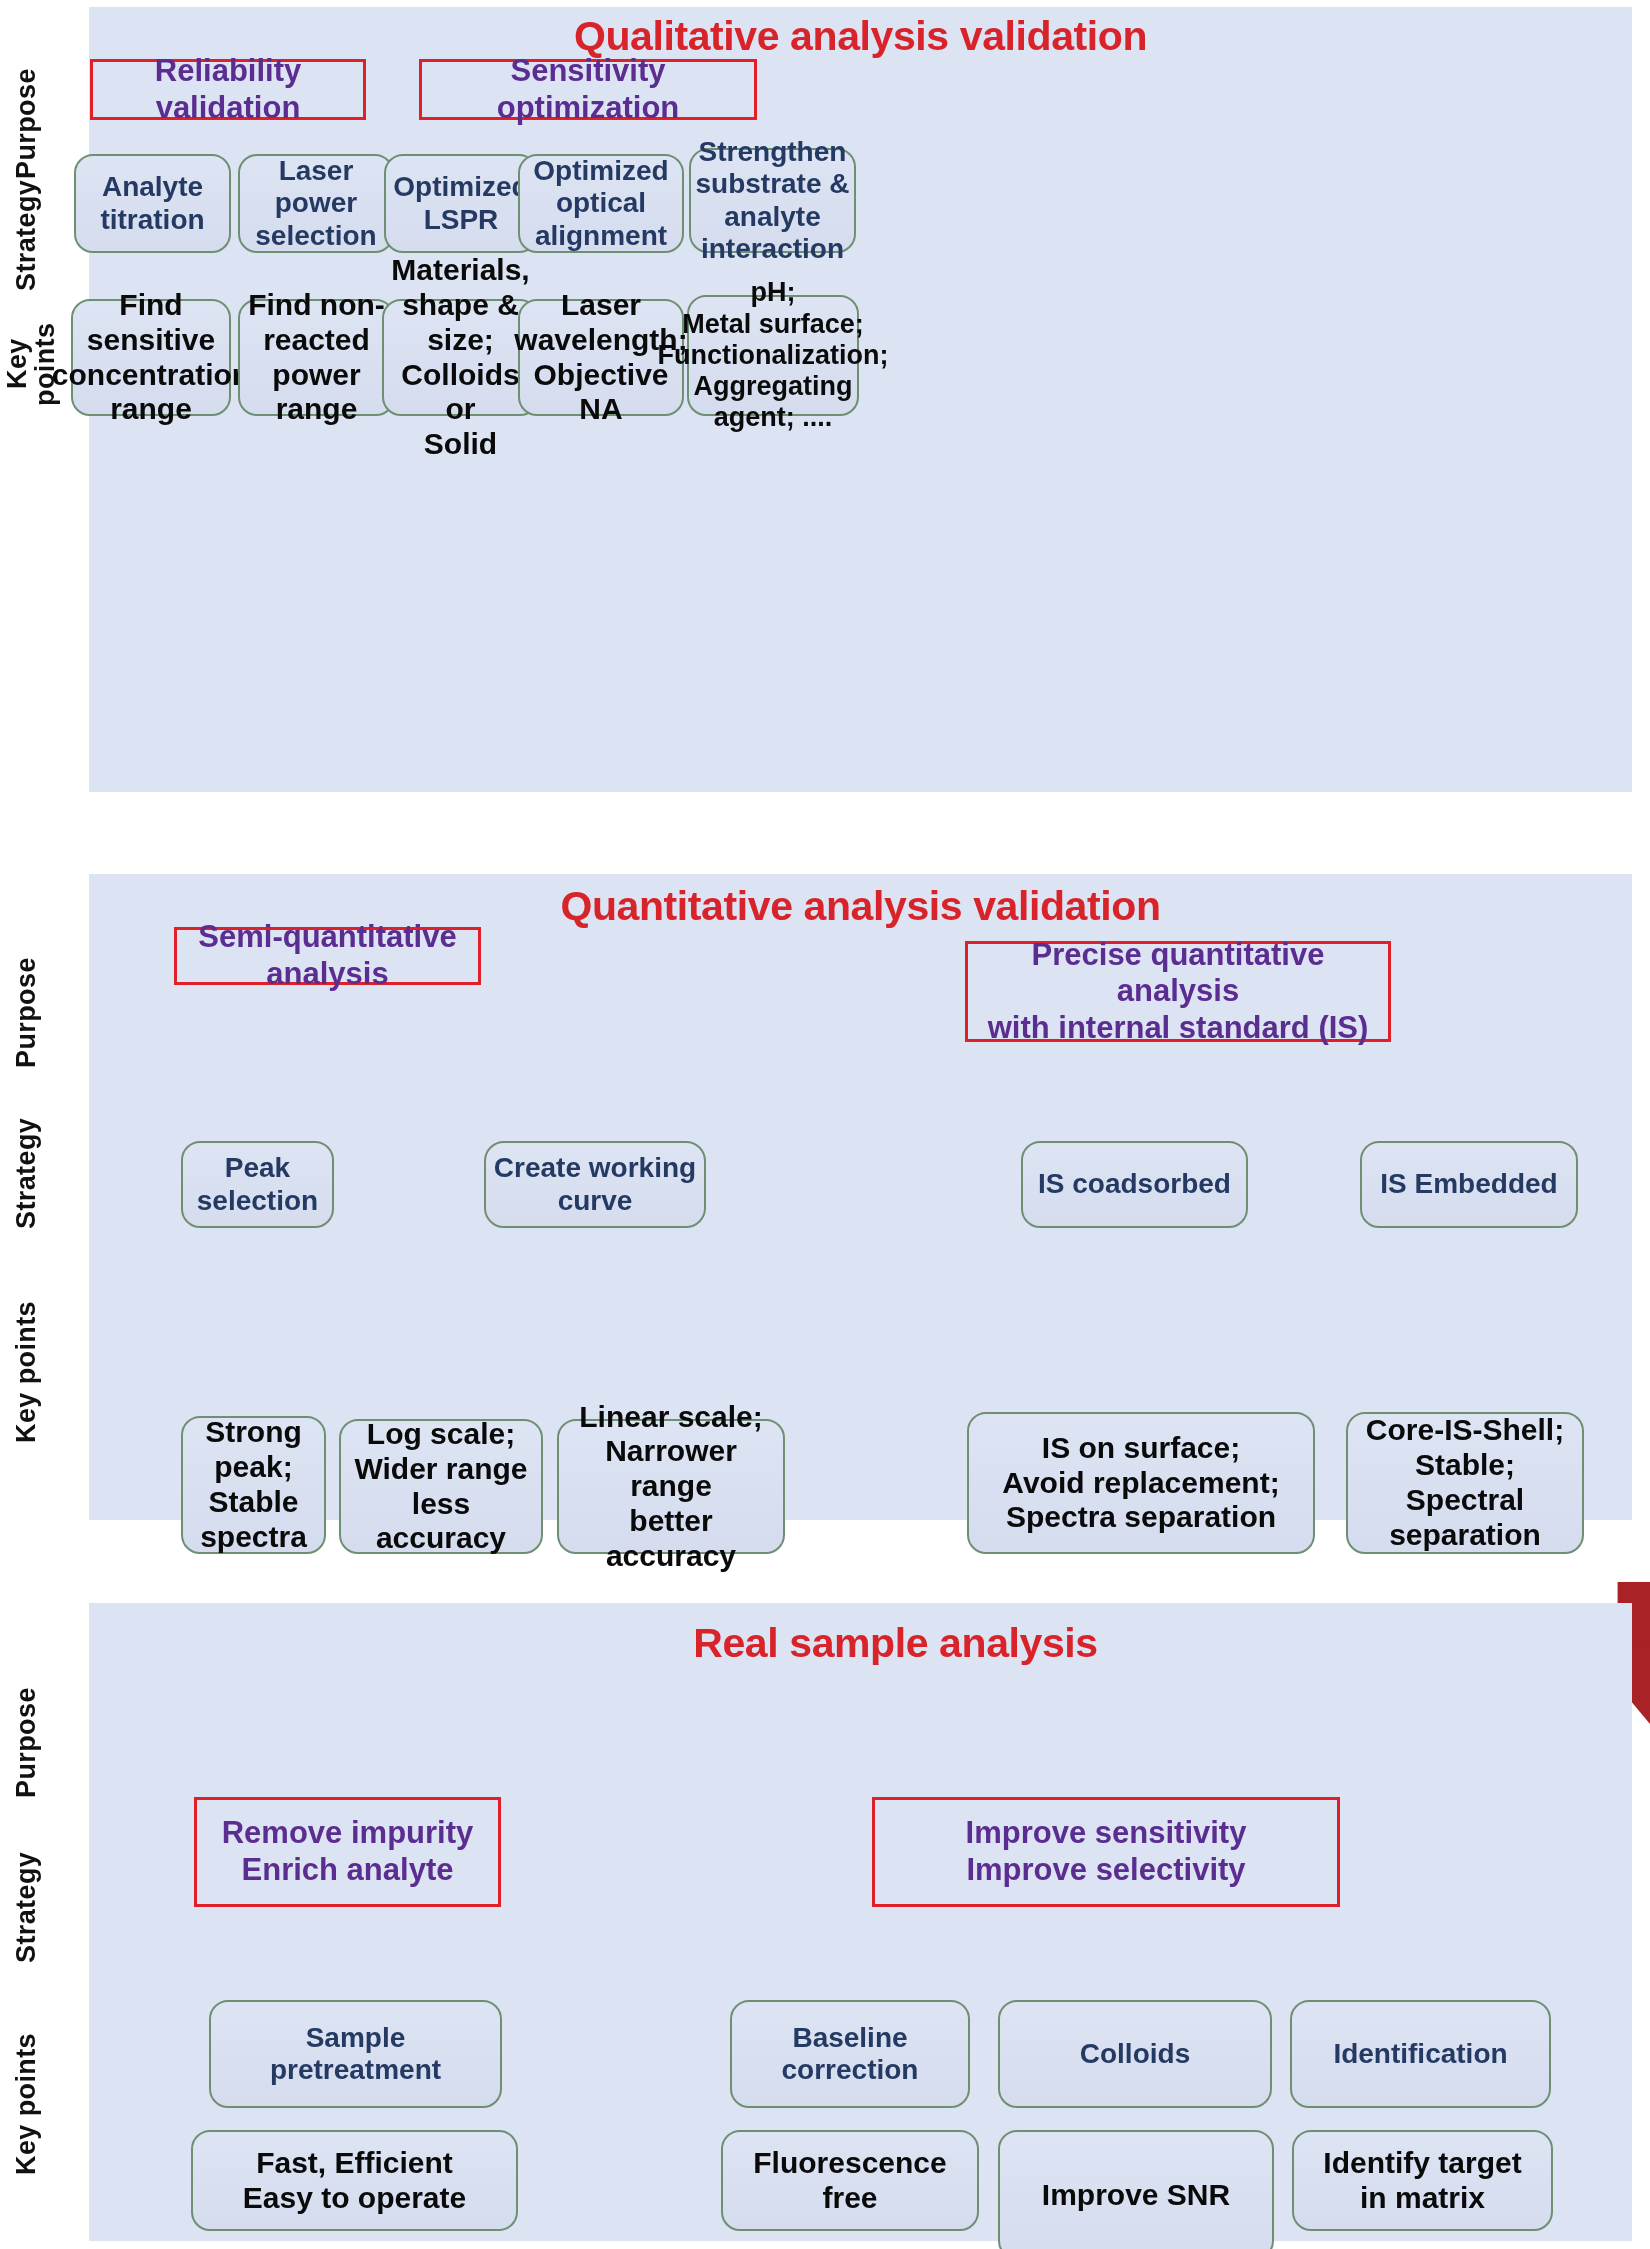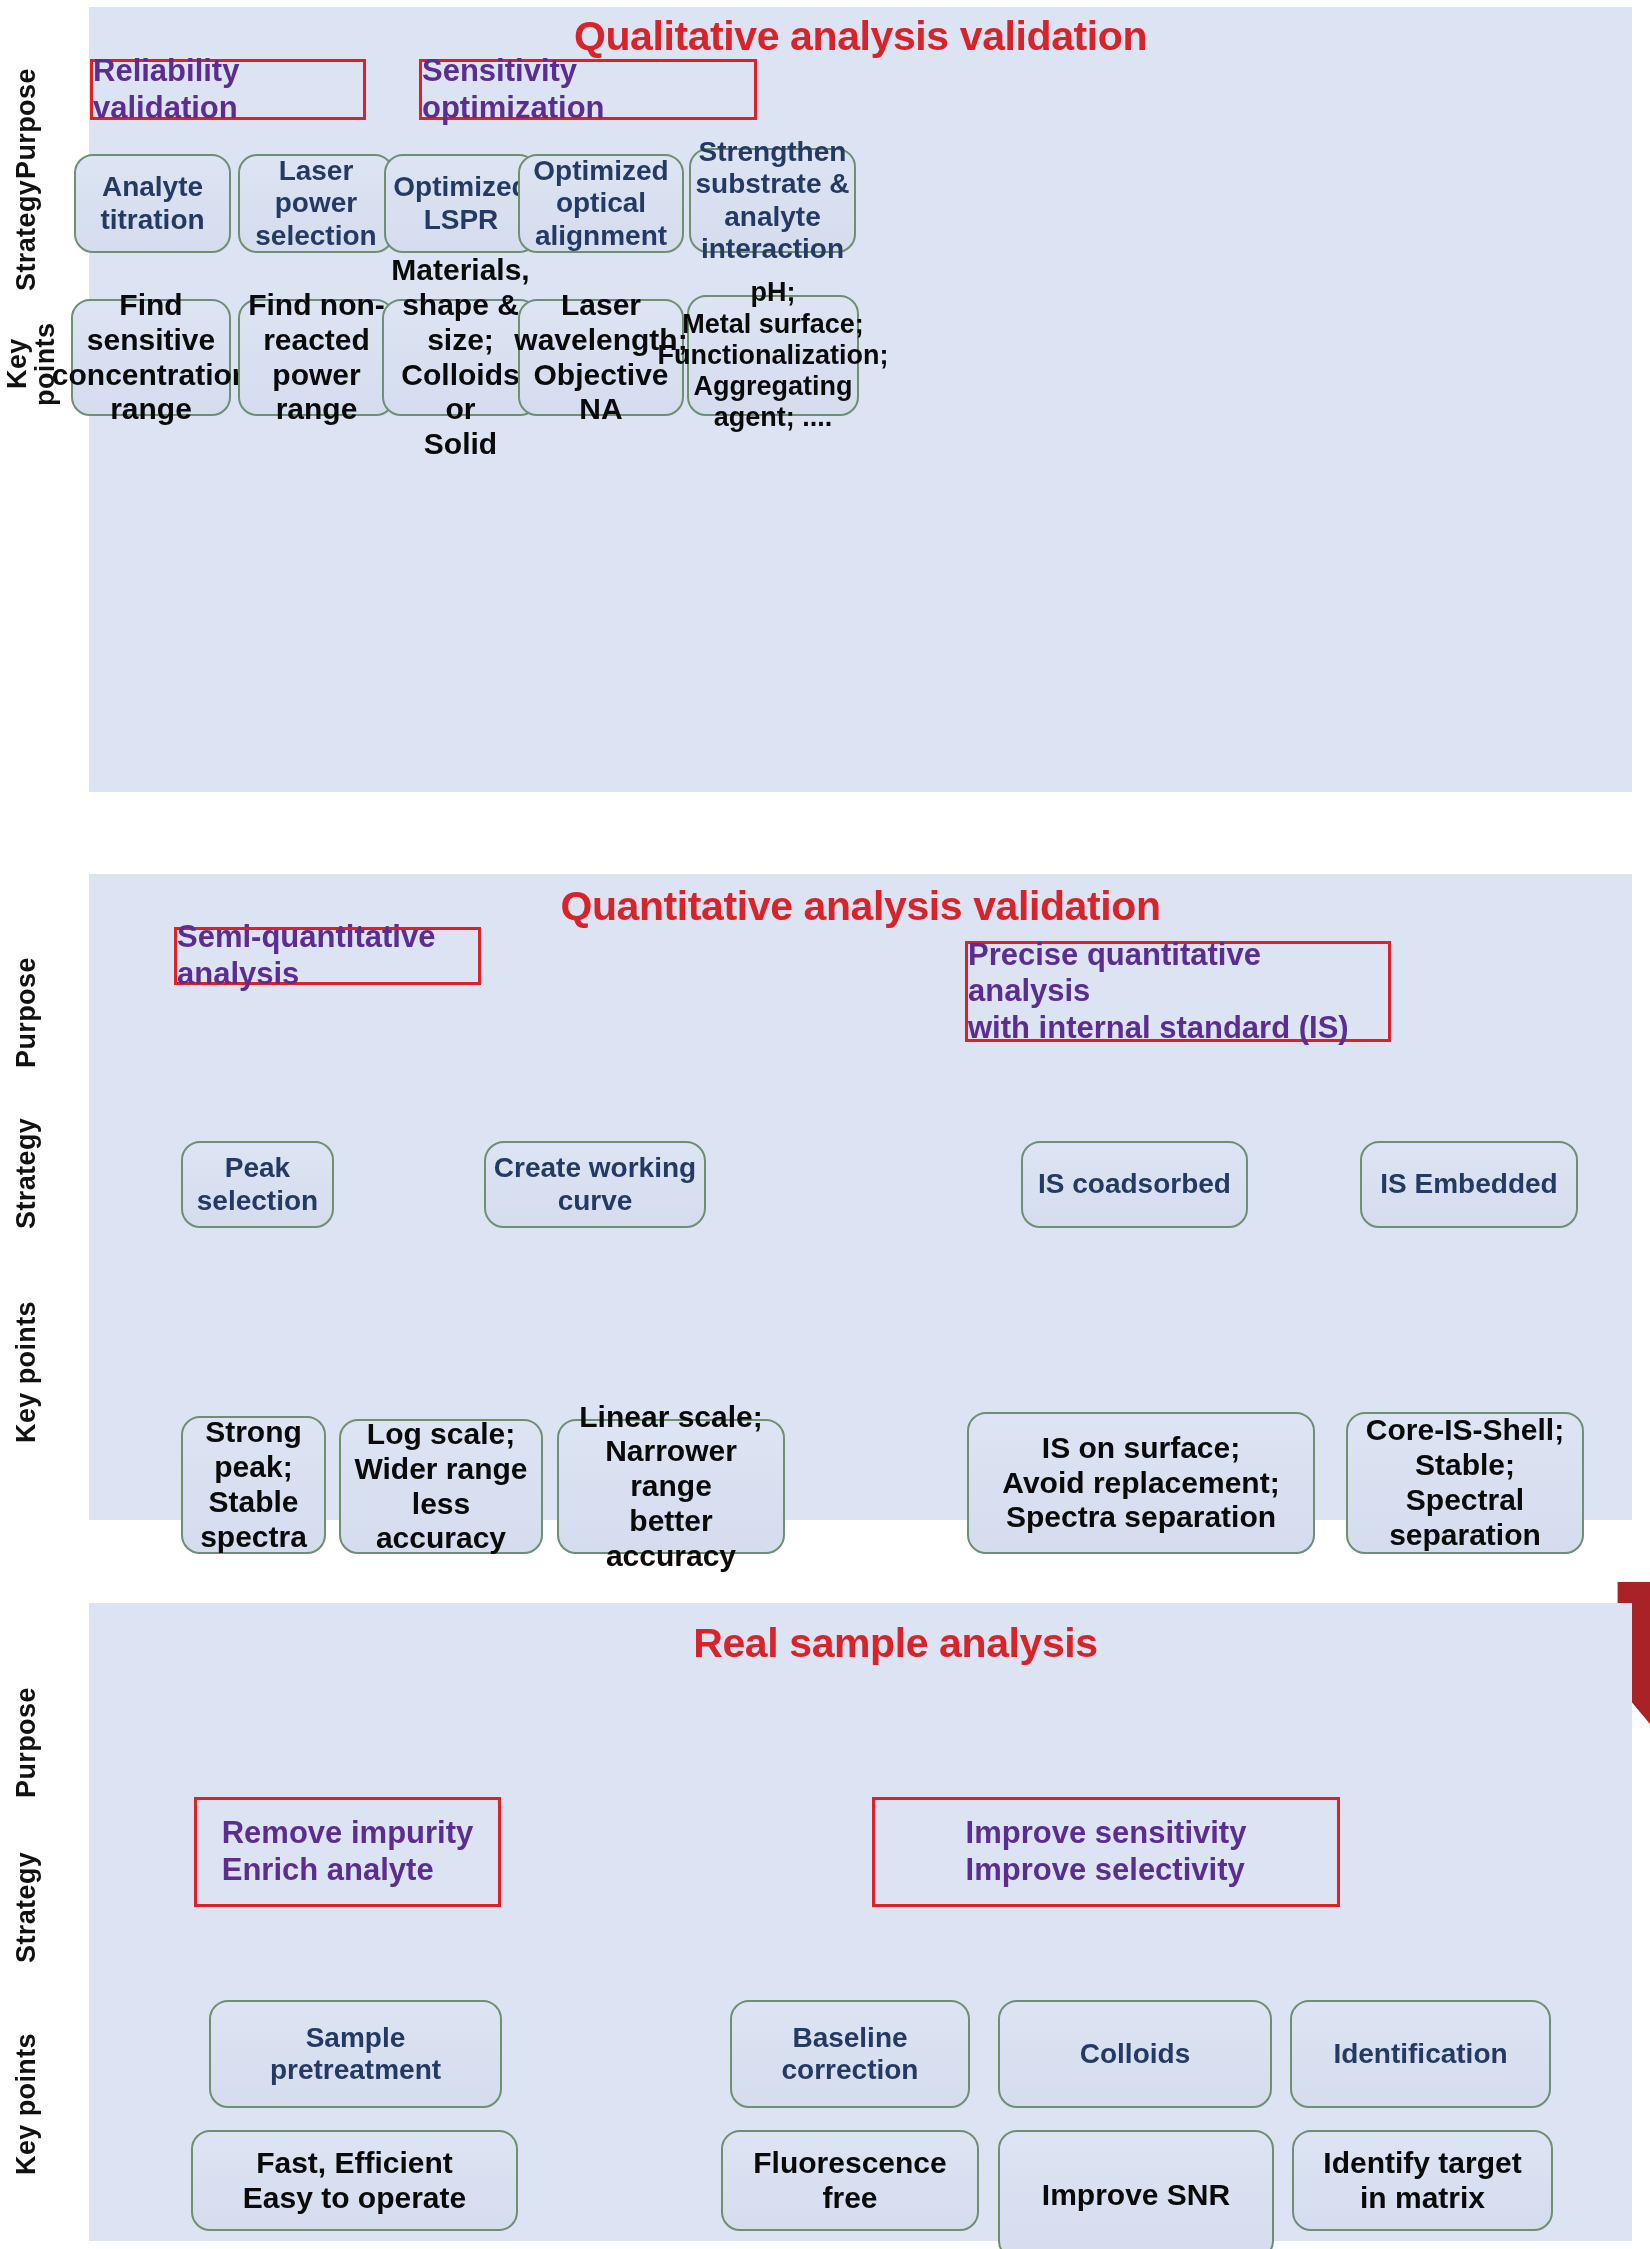--- a/index.html
+++ b/index.html
@@ -49,20 +49,21 @@
     background:transparent;
     display:flex;
     align-items:center;
     justify-content:center;
   }
   .purpose-box .ptxt{
     color:#5b2d91;
     font-weight:bold;
     font-size:31px;
     line-height:1.18;
+    text-align:center;
     white-space:pre-line;
   }
 
   
   .rbox{
     position:absolute;
     box-sizing:border-box;
     border:2.2px solid #6f8f73;
     border-radius:19px;
     background:linear-gradient(180deg,#dde4f3 0%,#d4dcee 100%);

